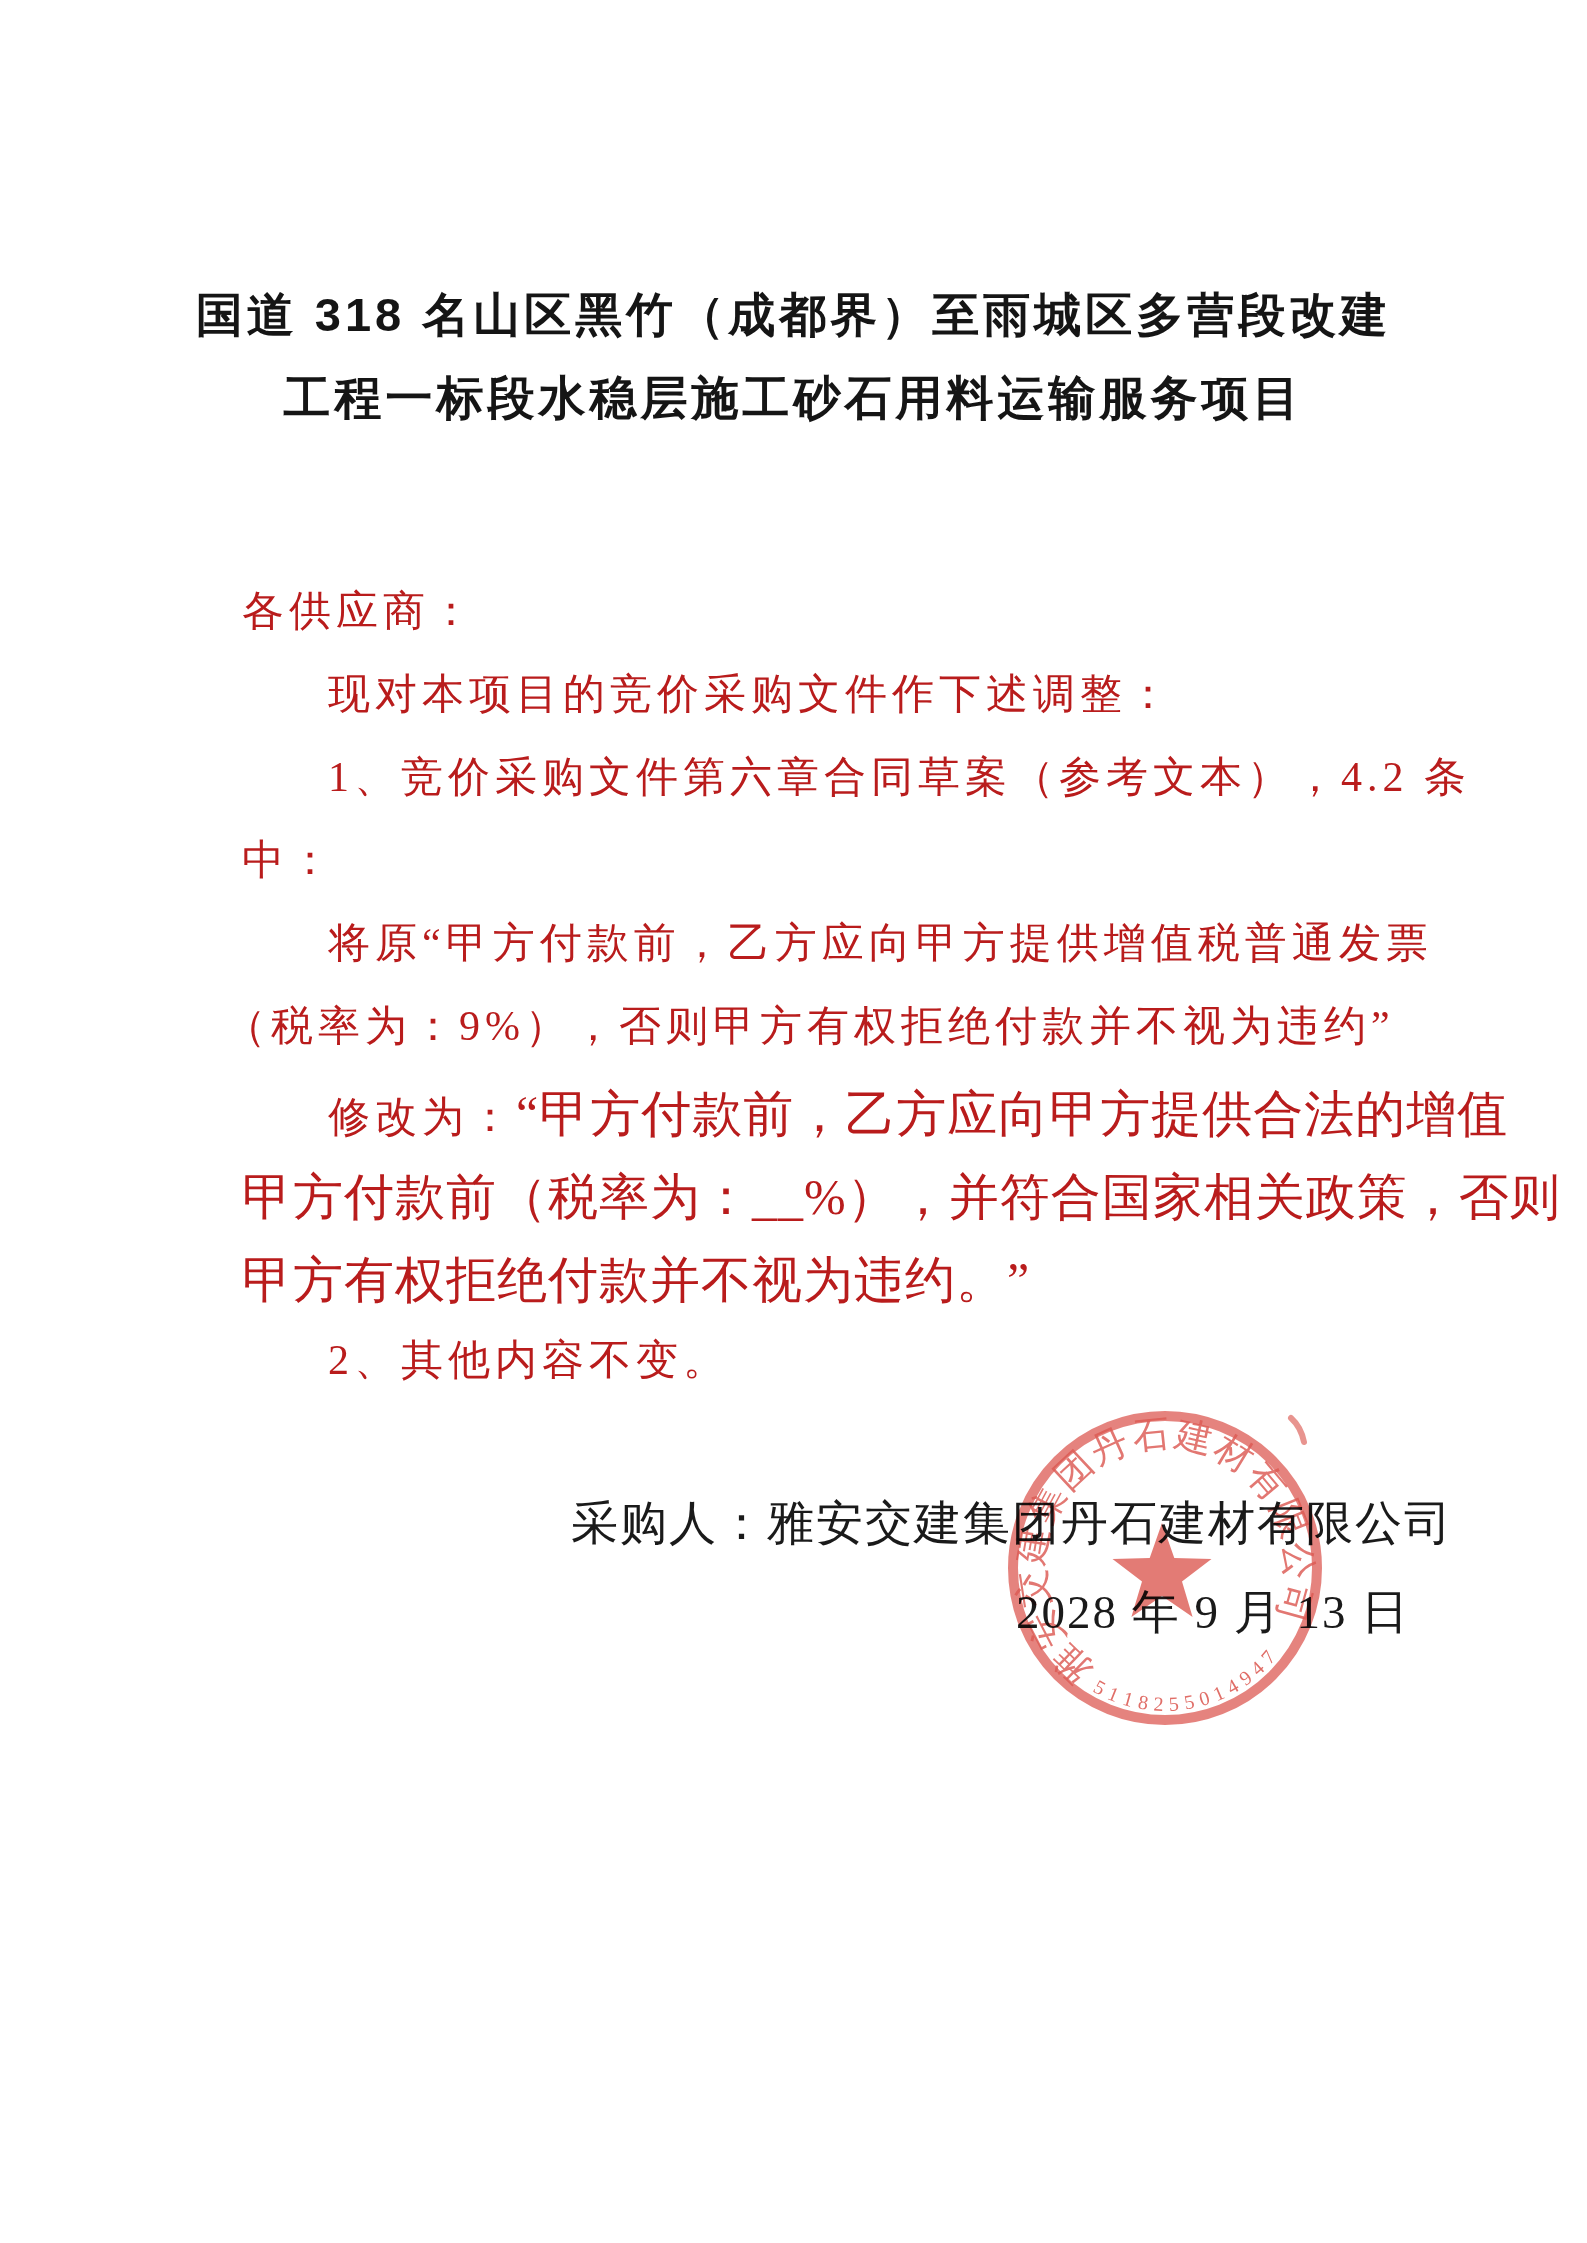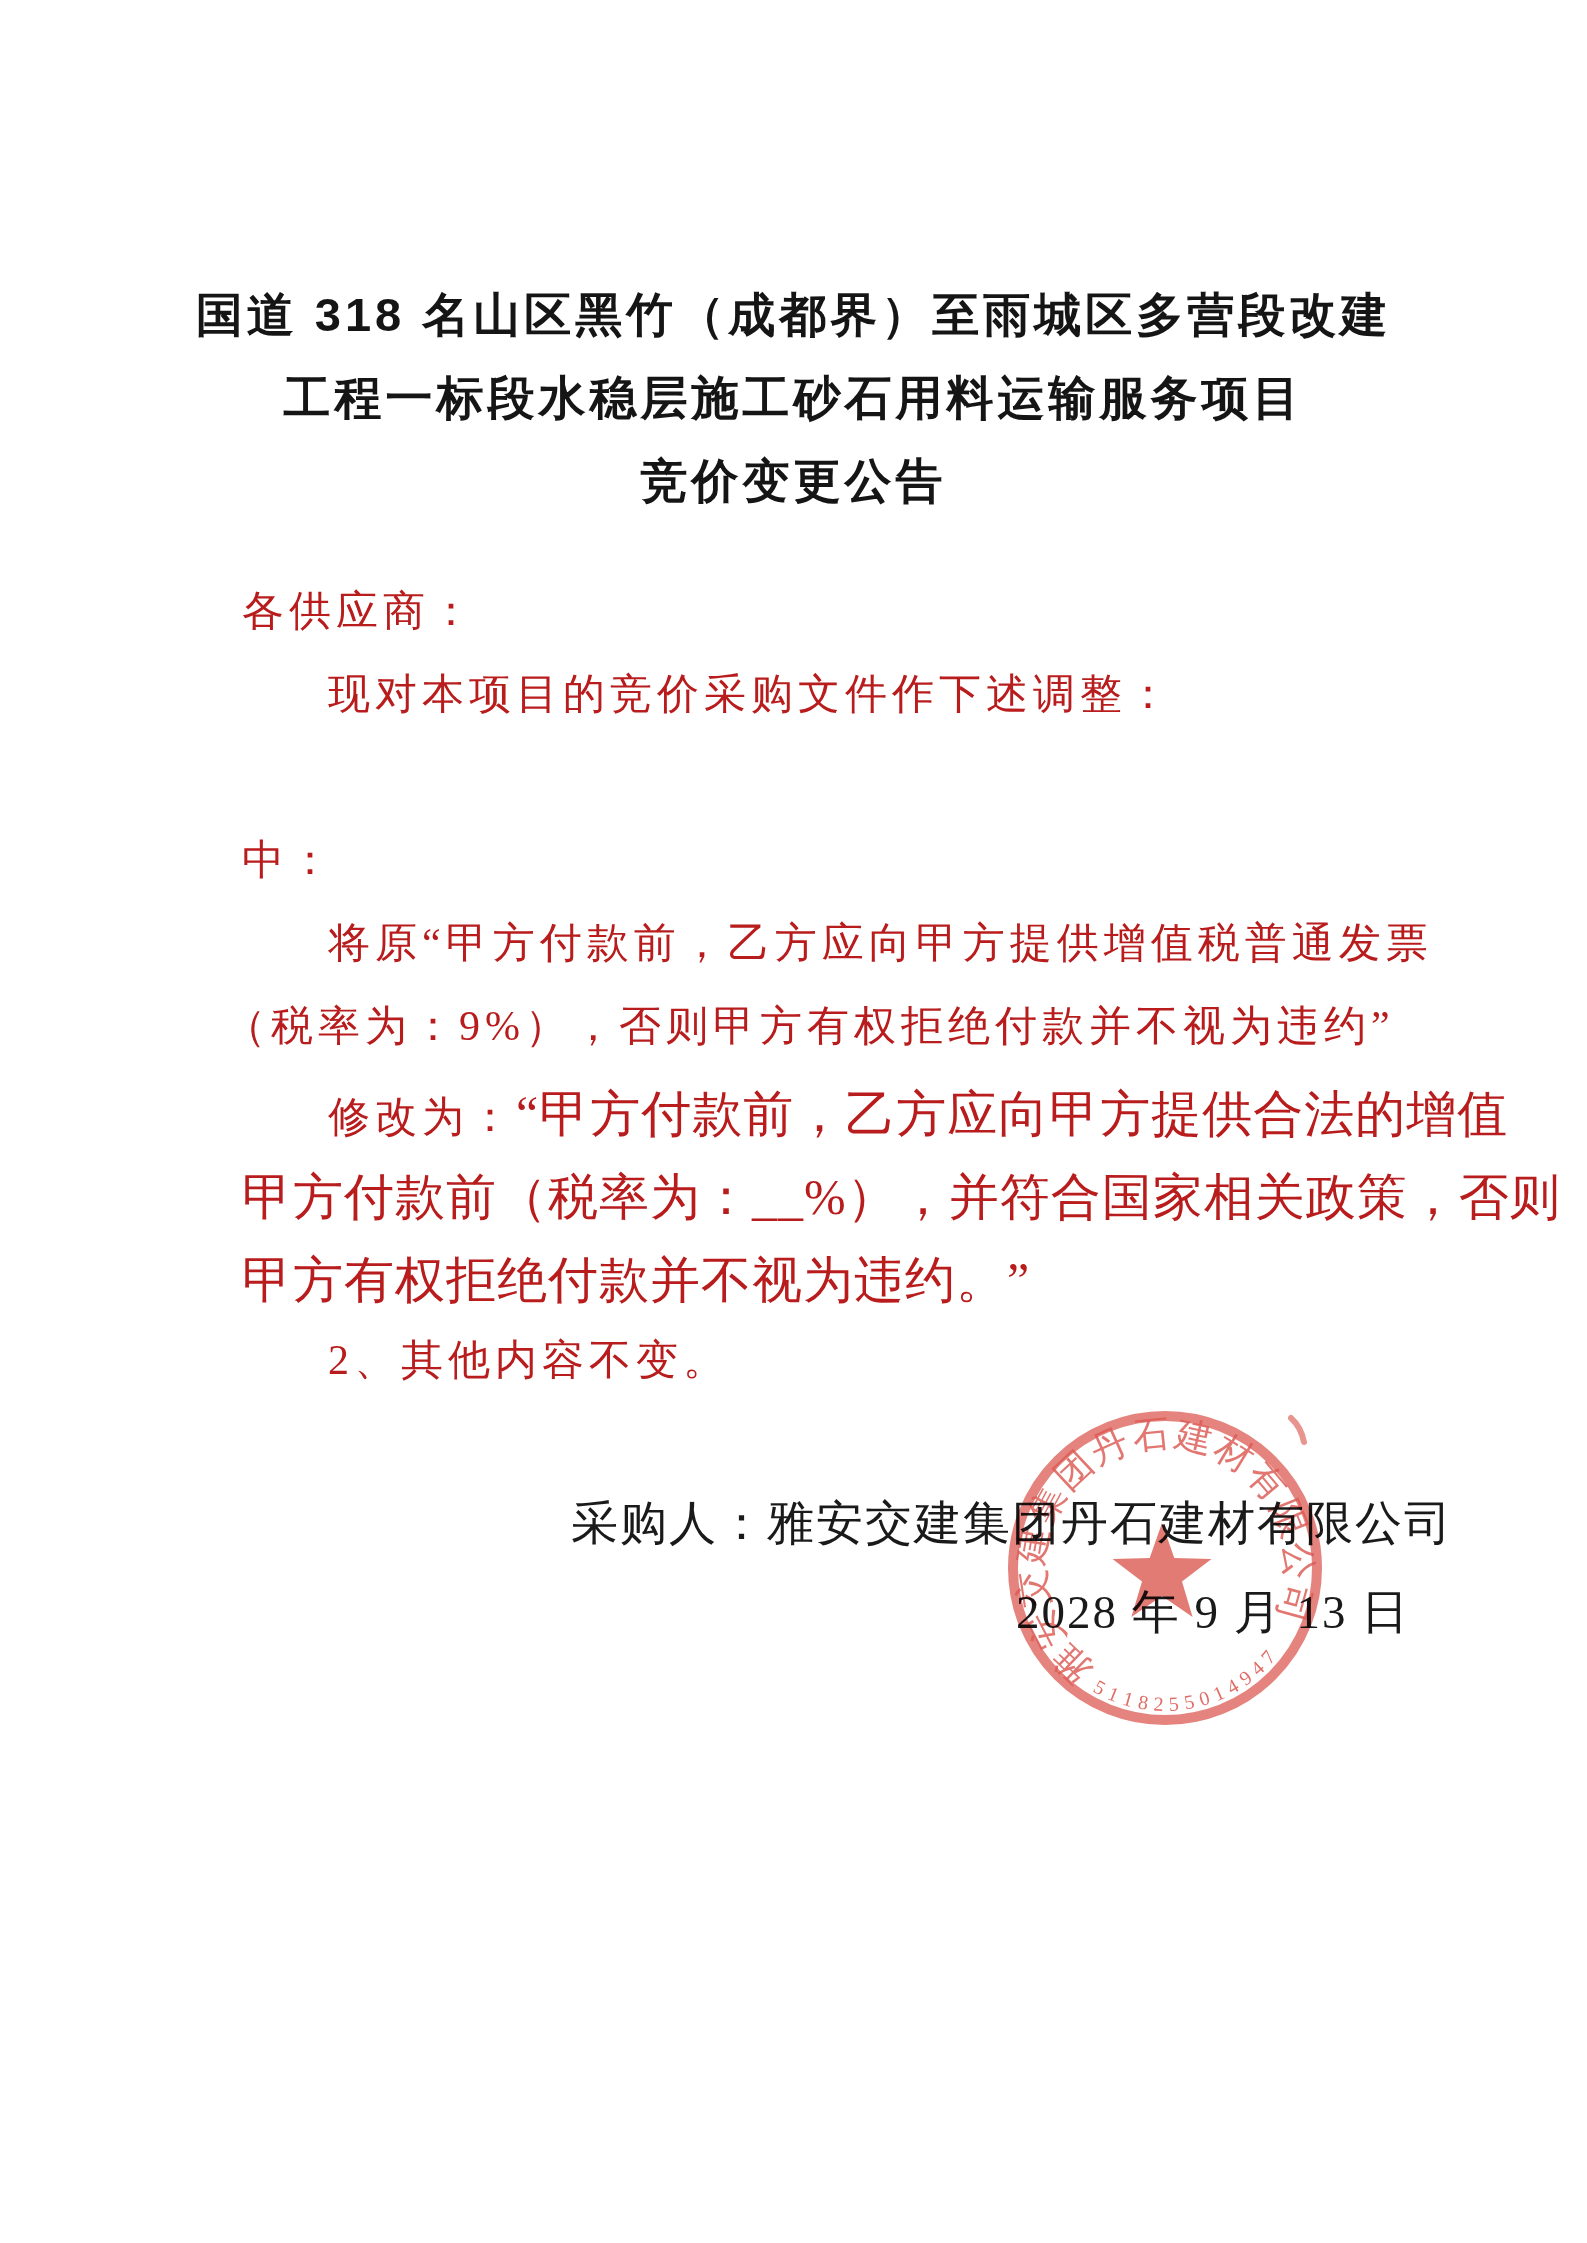--- a/index.html
+++ b/index.html
@@ -57,24 +57,24 @@
     font-family: "Liberation Serif", serif;
   }
 </style>
 </head>
 <body>
 
 <div class="page">
 
   <div class="title-line" style="top:284px">国道 318 名山区黑竹（成都界）至雨城区多营段改建</div>
   <div class="title-line" style="top:367px">工程一标段水稳层施工砂石用料运输服务项目</div>
-  <div class="title-line" style="top:450px">竞价变更公告</div>
 
   <div class="body-line" style="left:242px; top:583px">各供应商：</div>
   <div class="body-line" style="left:328px; top:666px">现对本项目的竞价采购文件作下述调整：</div>
+  <div class="body-line" style="left:328px; top:749px">1、竞价采购文件第六章合同草案（参考文本），4.2 条</div>
   <div class="body-line" style="left:242px; top:832px">中：</div>
   <div class="body-line" style="left:328px; top:915px">将原“甲方付款前，乙方应向甲方提供增值税普通发票</div>
   <div class="body-line" style="left:224px; top:998px">（税率为：9%），否则甲方有权拒绝付款并不视为违约”</div>
   <div class="body-line" style="left:328px; top:1081px"><span>修改为：</span><span class="bold-seg">“甲方付款前，乙方应向甲方提供合法的增值</span></div>
   <div class="body-line bold-seg" style="left:242px; top:1164px">甲方付款前（税率为：__%），并符合国家相关政策，否则</div>
   <div class="body-line bold-seg" style="left:242px; top:1247px">甲方有权拒绝付款并不视为违约。”</div>
   <div class="body-line" style="left:328px; top:1332px">2、其他内容不变。</div>
 
   <div class="sig-line" style="left:571px; top:1492px"><span>采购人：</span><span>雅安交建集团丹石建材有限公司</span></div>
   <div class="sig-line" style="left:1016px; top:1581px">2028 年 9 月 13 日</div>

